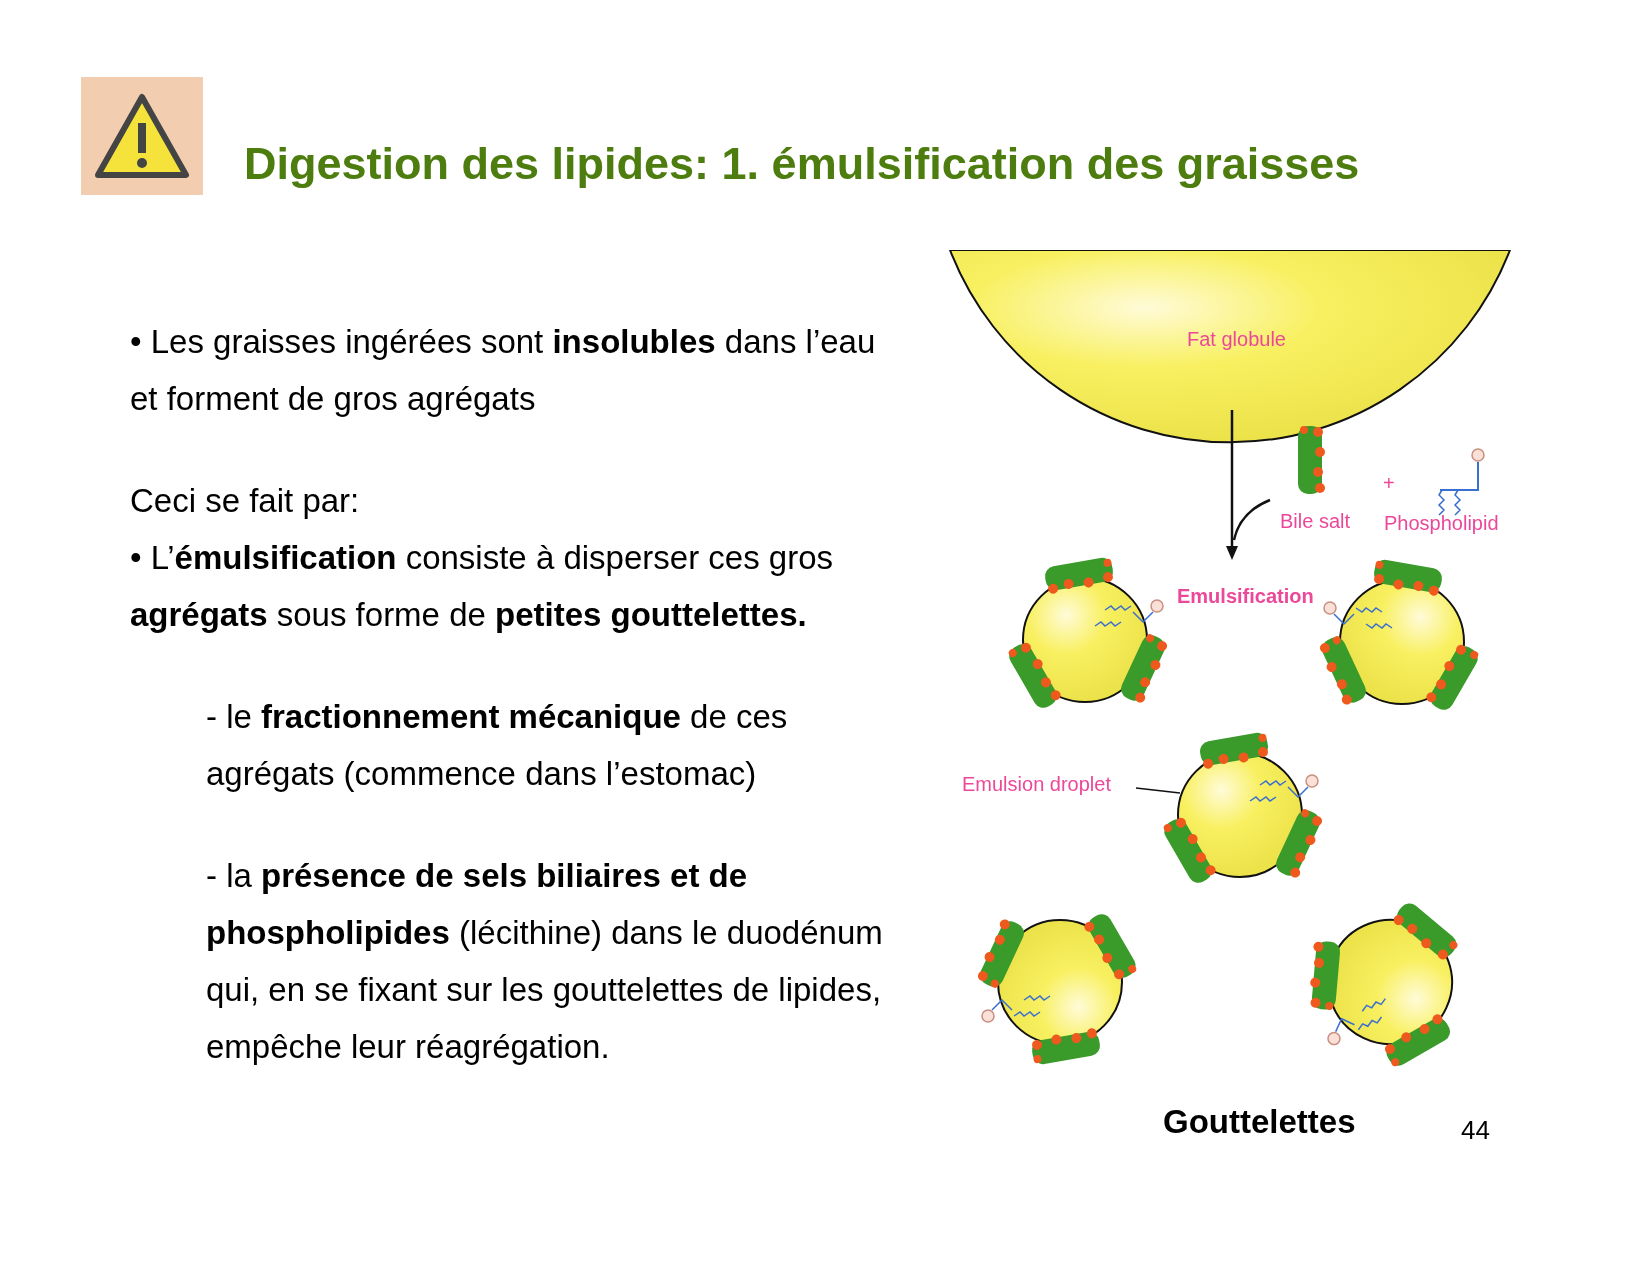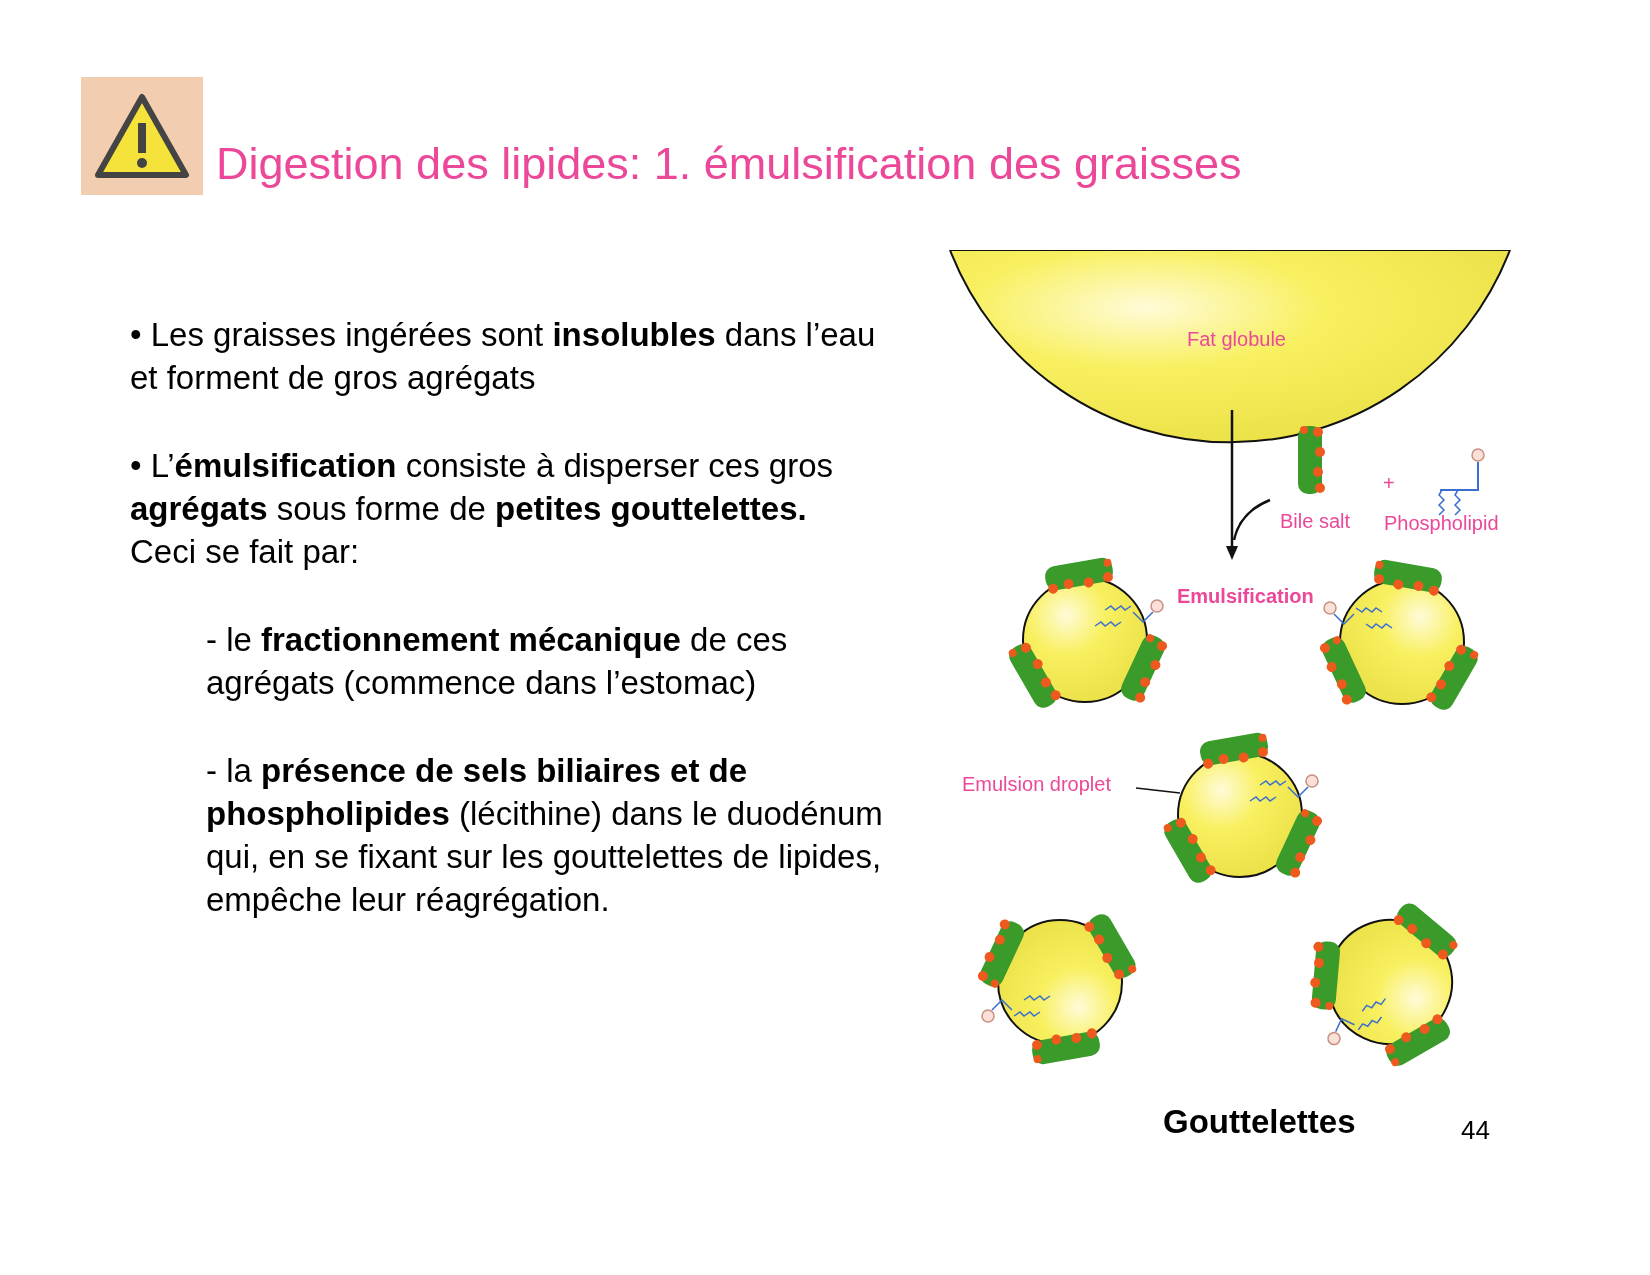--- a/index.html
+++ b/index.html
@@ -1,20 +1,20 @@
 <!DOCTYPE html>
 <html><head>
 <meta charset="utf-8">
 <style>
   html, body { margin: 0; padding: 0; background: #ffffff; }
   body { width: 1650px; height: 1275px; position: relative; overflow: hidden; font-family: "Liberation Sans", sans-serif; color: #000; }
   .warn-box { position: absolute; left: 81px; top: 77px; width: 122px; height: 118px; background: #f2cdb0; }
   .warn-box svg { position: absolute; left: 12px; top: 14px; }
-  .title { position: absolute; left: 216px; top: 138px; font-size: 45px; font-weight: normal; color: #ec4899; white-space: nowrap; }
-  .body-text { position: absolute; left: 130px; top: 313px; width: 760px; font-size: 33px; line-height: 43px; }
+  .title { position: absolute; left: 244px; top: 138px; font-size: 45px; font-weight: bold; color: #4d7c0f; white-space: nowrap; }
+  .body-text { position: absolute; left: 130px; top: 313px; width: 760px; font-size: 33px; line-height: 57px; }
   .para { margin: 0; }
   .gap { height: 45px; }
   .indent { padding-left: 76px; }
   b { font-weight: bold; }
   .diagram { position: absolute; left: 940px; top: 250px; width: 620px; height: 820px; }
   .lbl { position: absolute; font-size: 20px; color: #ec4899; white-space: nowrap; }
   .lbl-bold { font-weight: bold; }
   .caption { position: absolute; left: 1163px; top: 1093px; font-size: 33px; font-weight: bold; margin-top: 10px; }
   .page-num { position: absolute; left: 1461px; top: 1115px; font-size: 26px; }
 </style>
@@ -27,22 +27,22 @@
     <rect x="45" y="32" width="8" height="30" fill="#444"></rect>
     <circle cx="49" cy="72" r="5" fill="#444"></circle>
   </svg>
 </div>
 
 <div class="title">Digestion des lipides: 1. émulsification des graisses</div>
 
 <div class="body-text">
   <p class="para"><span>• Les graisses ingérées sont </span><b>insolubles</b><span> dans l’eau et forment de gros agrégats</span></p>
   <div class="gap"></div>
+  <p class="para">Ceci se fait par:</p>
   <p class="para"><span>• L’</span><b>émulsification</b><span> consiste à disperser ces gros </span><b>agrégats</b><span> sous forme de </span><b>petites gouttelettes.</b></p>
-  <p class="para">Ceci se fait par:</p>
   <div class="gap"></div>
   <p class="para indent"><span>- le </span><b>fractionnement mécanique</b><span> de ces agrégats (commence dans l’estomac)</span></p>
   <div class="gap"></div>
   <p class="para indent"><span>- la </span><b>présence de sels biliaires et de phospholipides</b><span> (lécithine) dans le duodénum qui, en se fixant sur les gouttelettes de lipides, empêche leur réagrégation.</span></p>
 </div>
 
 <div class="diagram">
   <svg width="620" height="820" viewBox="0 0 620 820">
     <defs>
       <radialGradient id="yg" cx="35%" cy="30%" r="70%">

